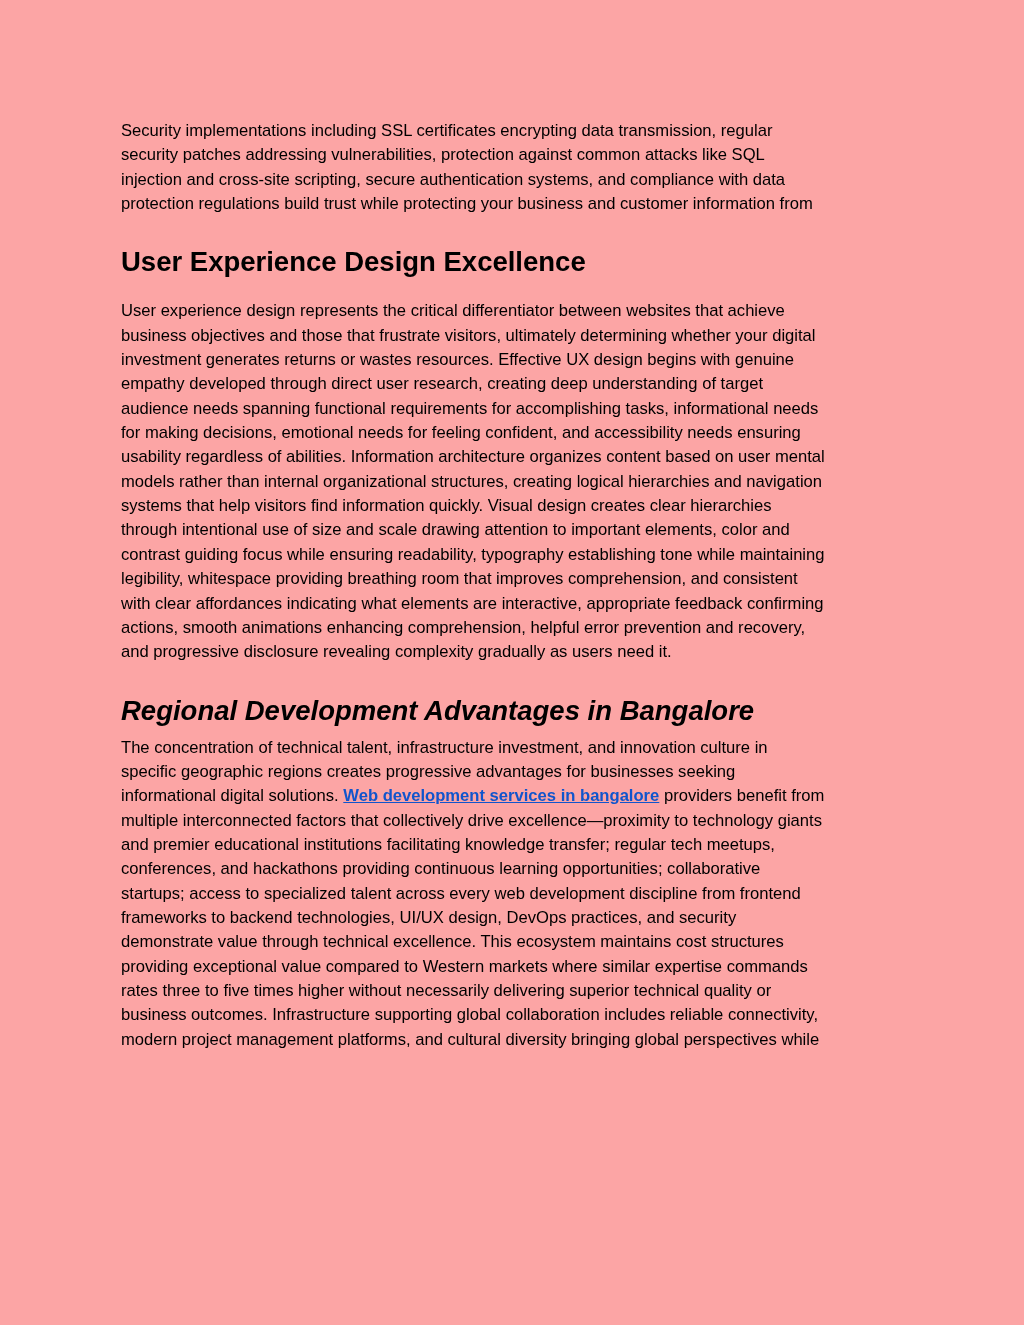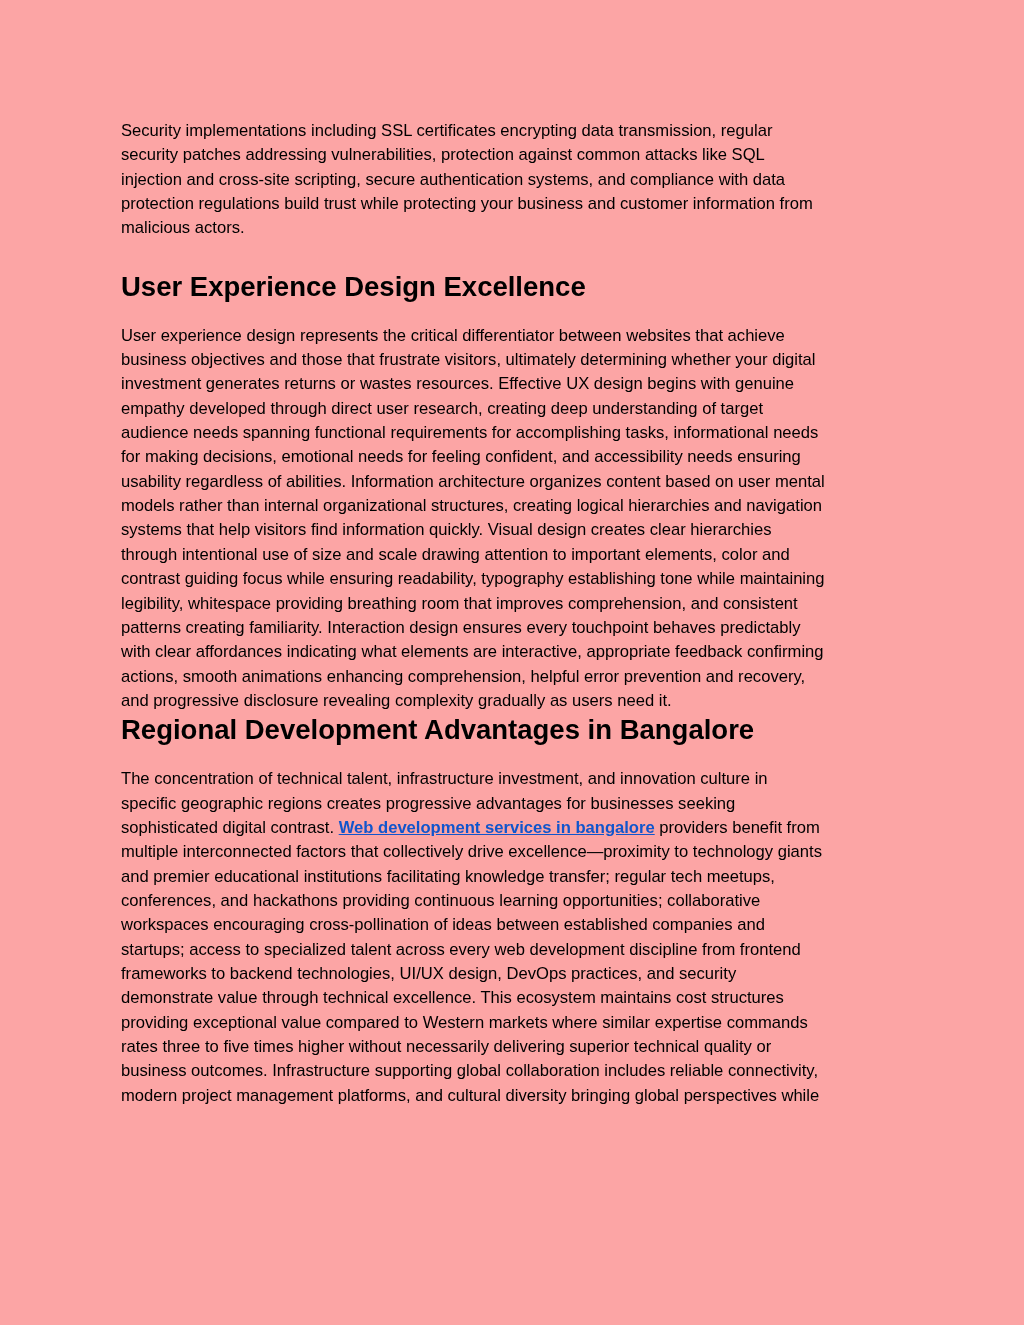--- a/index.html
+++ b/index.html
@@ -15,54 +15,51 @@
 <body>
 
 <div class="page">
   <div class="content">
 
     <p class="para">
       <span class="line">Security implementations including SSL certificates encrypting data transmission, regular</span>
       <span class="line">security patches addressing vulnerabilities, protection against common attacks like SQL</span>
       <span class="line">injection and cross-site scripting, secure authentication systems, and compliance with data</span>
       <span class="line">protection regulations build trust while protecting your business and customer information from</span>
-      <span class="line">malicious actors.</span>
     </p>
 
     <h2 class="heading" style="margin-top:29px;">User Experience Design Excellence</h2>
 
     <p class="para" style="margin-top:20px;">
       <span class="line">User experience design represents the critical differentiator between websites that achieve</span>
       <span class="line">business objectives and those that frustrate visitors, ultimately determining whether your digital</span>
       <span class="line">investment generates returns or wastes resources. Effective UX design begins with genuine</span>
       <span class="line">empathy developed through direct user research, creating deep understanding of target</span>
       <span class="line">audience needs spanning functional requirements for accomplishing tasks, informational needs</span>
       <span class="line">for making decisions, emotional needs for feeling confident, and accessibility needs ensuring</span>
       <span class="line">usability regardless of abilities. Information architecture organizes content based on user mental</span>
       <span class="line">models rather than internal organizational structures, creating logical hierarchies and navigation</span>
       <span class="line">systems that help visitors find information quickly. Visual design creates clear hierarchies</span>
       <span class="line">through intentional use of size and scale drawing attention to important elements, color and</span>
       <span class="line">contrast guiding focus while ensuring readability, typography establishing tone while maintaining</span>
       <span class="line">legibility, whitespace providing breathing room that improves comprehension, and consistent</span>
-      <span class="line">patterns creating familiarity. Interaction design ensures every touchpoint behaves predictably</span>
       <span class="line">with clear affordances indicating what elements are interactive, appropriate feedback confirming</span>
       <span class="line">actions, smooth animations enhancing comprehension, helpful error prevention and recovery,</span>
       <span class="line">and progressive disclosure revealing complexity gradually as users need it.</span>
     </p>
 
-    <h2 class="heading" style="">Regional Development Advantages in Bangalore</h2>
+    <h2 class="heading" style="margin-top:29px;font-style:italic;">Regional Development Advantages in Bangalore</h2>
 
-    <p class="para" style="margin-top:20px;">
+    <p class="para" style="margin-top:8px;">
       <span class="line">The concentration of technical talent, infrastructure investment, and innovation culture in</span>
       <span class="line">specific geographic regions creates progressive advantages for businesses seeking</span>
-      <span class="line"><span>sophisticated digital contrast. </span><a class="link">Web development services in bangalore</a><span> providers benefit from</span></span>
+      <span class="line"><span>informational digital solutions. </span><a class="link">Web development services in bangalore</a><span> providers benefit from</span></span>
       <span class="line">multiple interconnected factors that collectively drive excellence—proximity to technology giants</span>
       <span class="line">and premier educational institutions facilitating knowledge transfer; regular tech meetups,</span>
       <span class="line">conferences, and hackathons providing continuous learning opportunities; collaborative</span>
-      <span class="line">workspaces encouraging cross-pollination of ideas between established companies and</span>
       <span class="line">startups; access to specialized talent across every web development discipline from frontend</span>
       <span class="line">frameworks to backend technologies, UI/UX design, DevOps practices, and security</span>
       <span class="line">demonstrate value through technical excellence. This ecosystem maintains cost structures</span>
       <span class="line">providing exceptional value compared to Western markets where similar expertise commands</span>
       <span class="line">rates three to five times higher without necessarily delivering superior technical quality or</span>
       <span class="line">business outcomes. Infrastructure supporting global collaboration includes reliable connectivity,</span>
       <span class="line">modern project management platforms, and cultural diversity bringing global perspectives while</span>
     </p>
 
   </div>

